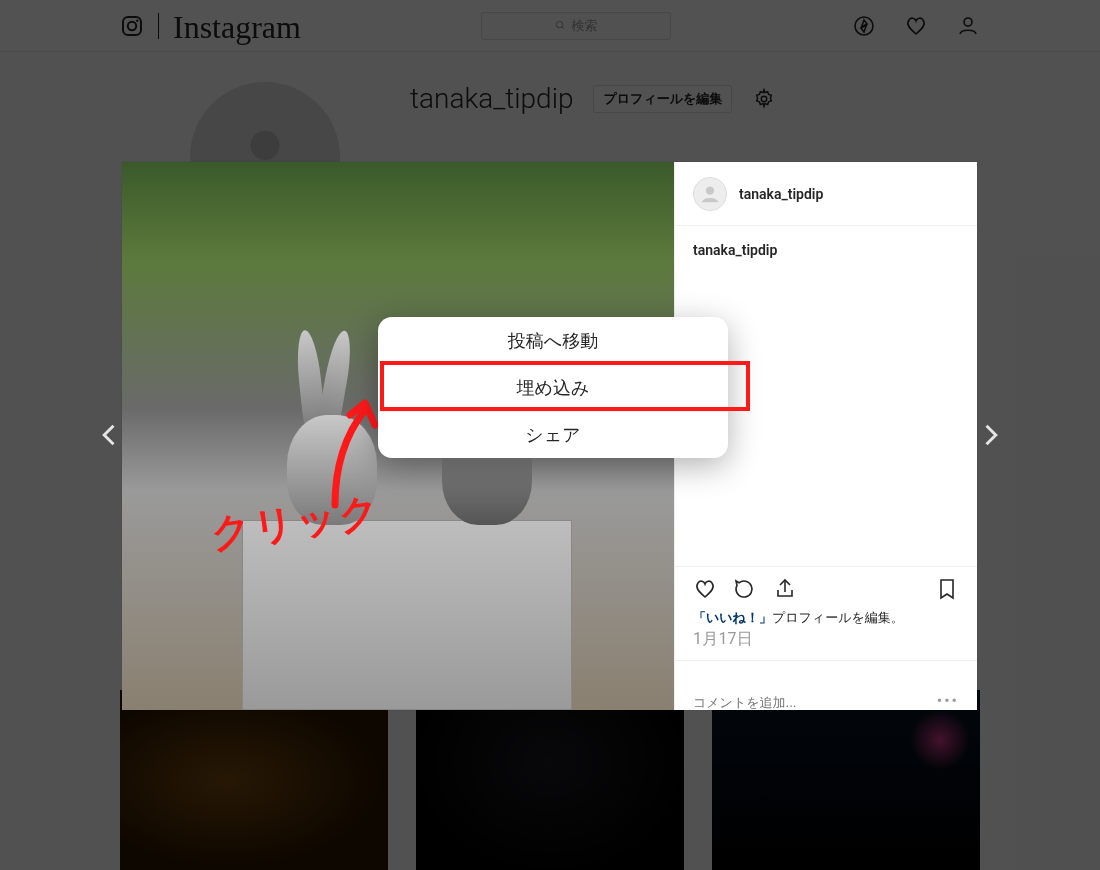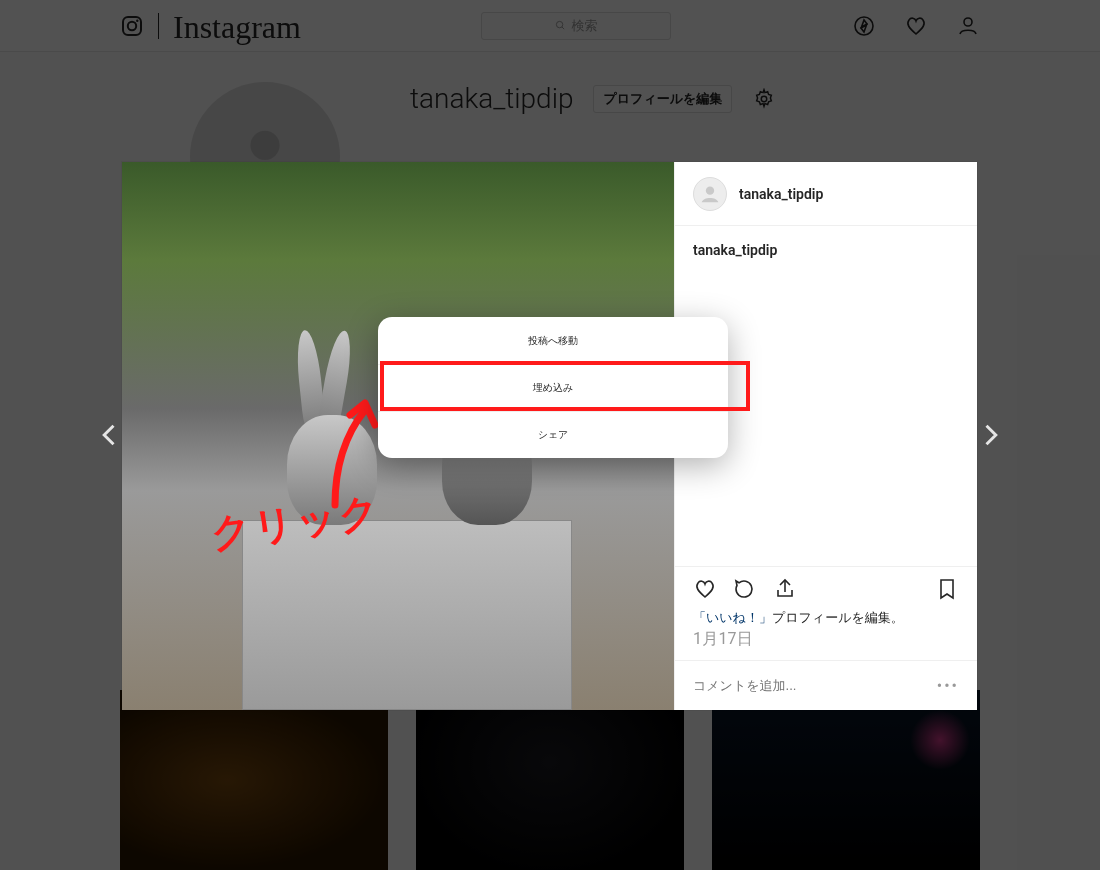--- a/index.html
+++ b/index.html
@@ -126,24 +126,24 @@
     width:34px; height:34px; border-radius:50%; background:#ededed;
     border:1px solid #ddd; display:flex; align-items:center; justify-content:center;
   }
   .side-user { font-size:14px; font-weight:600; color:#262626; }
   .side-body { flex:1; padding:16px 18px; font-size:14px; font-weight:600; color:#262626; border-bottom:1px solid #efefef; }
   .side-actions {
     display:flex; align-items:center; gap:16px; padding:10px 18px 4px 18px;
   }
   .side-actions .spacer { flex:1; }
   .likes-line { padding:4px 18px 2px 18px; font-size:13px; color:#262626; }
-  .likes-line .em { color:#003569; }
+  .likes-line .em { color:#003569;font-weight:bold; }
   .date-line { padding:0 18px 10px 18px; font-size:16px; color:#999; letter-spacing:.2px; }
   .comment-row {
-    border-top:1px solid #efefef; display:flex; align-items:center; padding:0 18px;
+    border-top:1px solid #efefef; display:flex; align-items:flex-end; padding:0 18px;
     height:50px; justify-content:space-between;
   }
   .comment-row input {
     border:none; outline:none; flex:1; font-size:13px; color:#999;
   }
   .dots { color:#999; font-size:16px; letter-spacing:2px; cursor:pointer; }
 
   
   .chev {
     position:absolute; top:50%; transform:translateY(-50%);
@@ -176,21 +176,21 @@
   .sheet {
     position:absolute; top:317px; left:378px;
     width:350px;
     background:#fff; border-radius:14px;
     overflow:hidden;
     box-shadow:0 8px 32px rgba(0,0,0,.3);
     z-index:40;
   }
   .sheet-item {
     height:47px; display:flex; align-items:center; justify-content:center;
-    font-size:10px; color:#262626; cursor:pointer;
+    font-size:18px; color:#262626; cursor:pointer;
     border-top:1px solid #eee;
   }
   .sheet-item:first-child { border-top:none; }
 
   svg { display:block; }
 </style>
 </head>
 <body>
 
 <div class="header">

